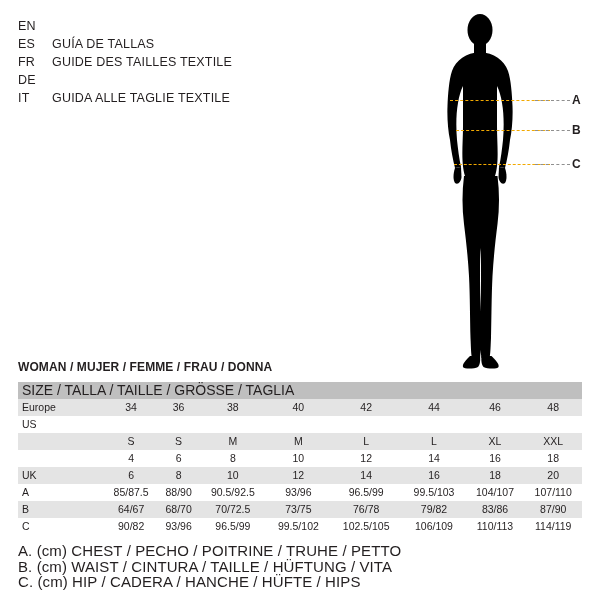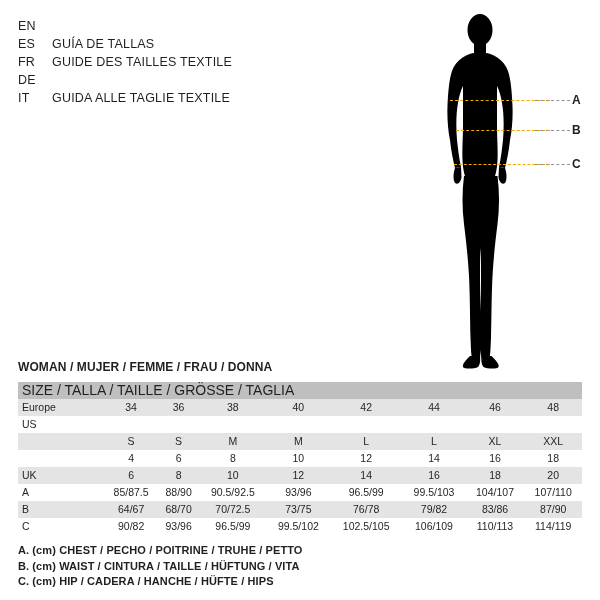--- a/index.html
+++ b/index.html
@@ -115,22 +115,22 @@
   tr.plain td { background: #ffffff; }
 
   
   .notes {
     position: absolute;
     left: 18px;
     top: 543px;
     width: 560px;
   }
   .note-line {
-    font-size: 11px;
-    font-weight: bold;
+    font-size: 15px;
+    font-weight: normal;
     line-height: 15.5px;
     letter-spacing: 0.1px;
   }
 </style>
 </head>
 <body>
 
 <div class="page">
 
   <div class="lang-block">

